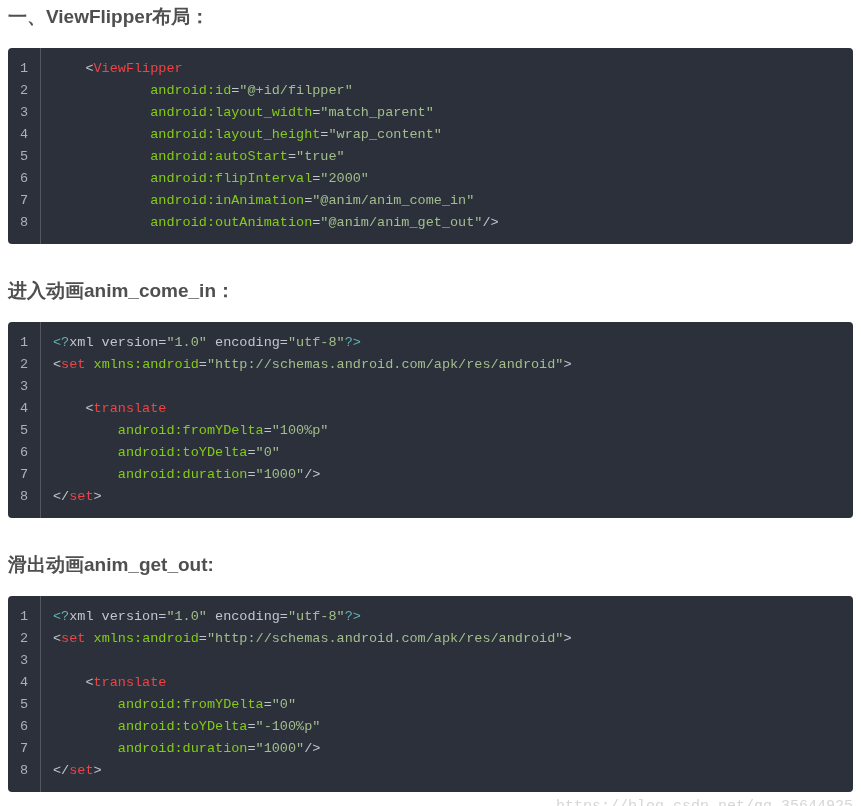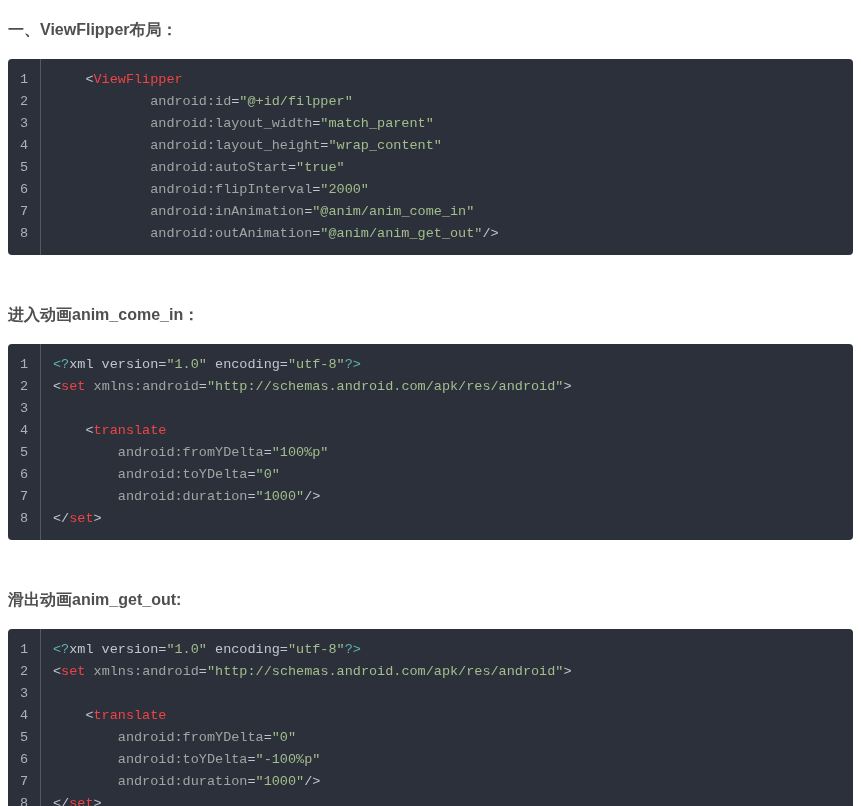--- a/index.html
+++ b/index.html
@@ -4,25 +4,25 @@
 <style>
   body {
     font-family: -apple-system, BlinkMacSystemFont, "Segoe UI", "PingFang SC", "Microsoft YaHei", sans-serif;
     margin: 0;
     padding: 0 8px;
     background: #fff;
     color: #4f4f4f;
     width: 845px;
   }
   .section-heading {
-    font-size: 16px;
+    font-size: 19px;
     font-weight: 700;
     color: #4f4f4f;
     margin: 0 0 18px 0;
-    padding-top: 20px;
+    padding-top: 4px;
   }
   .code-block {
     background: #2b303b;
     border-radius: 4px;
     margin: 0 0 30px 0;
     display: flex;
     font-family: "Consolas", "Courier New", monospace;
     font-size: 13.5px;
     line-height: 22px;
     overflow: hidden;
@@ -36,21 +36,21 @@
     min-width: 32px;
   }
   .gutter div { padding: 0 10px; }
   .code {
     padding: 10px 12px;
     white-space: pre;
     flex: 1;
     color: #c8ccd4;
   }
   .tag  { color: #ef4444; }
-  .attr { color: #a3a3a3; }
+  .attr { color: #84cc16; }
   .punc { color: #c0c5ce; }
   .str  { color: #a3be8c; }
   .xmlh { color: #5fb3b3; }
   .watermark {
     position: relative;
     text-align: right;
     color: #d6d6d6;
     font-family: "Courier New", monospace;
     font-size: 15px;
     margin-top: -24px;

